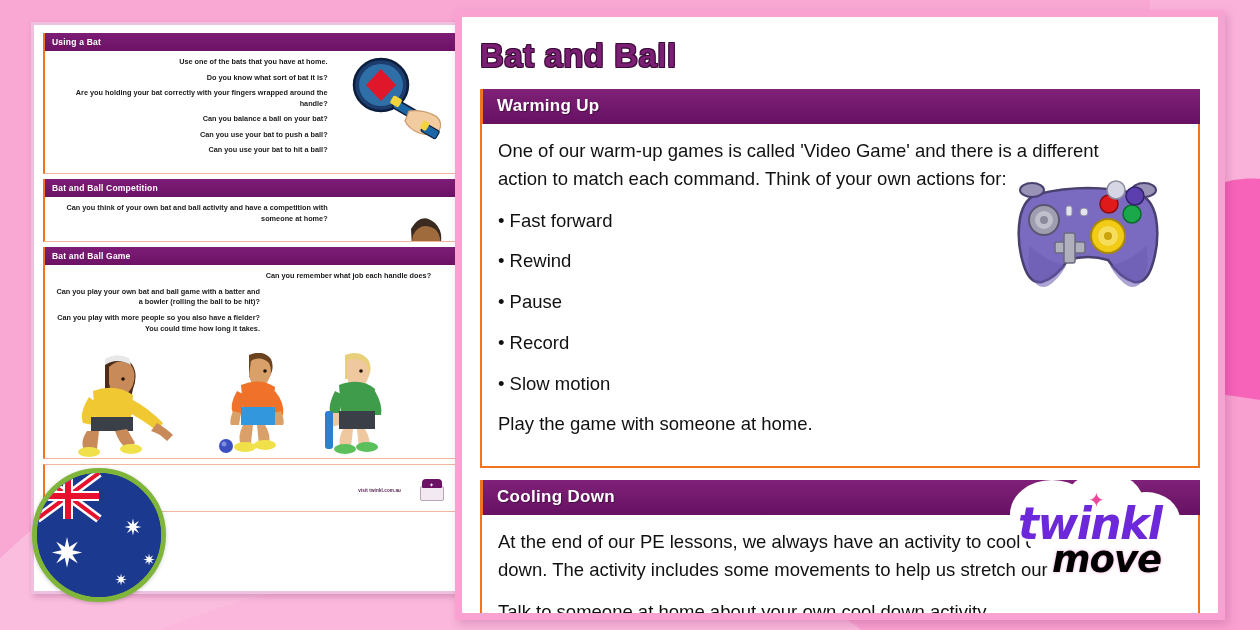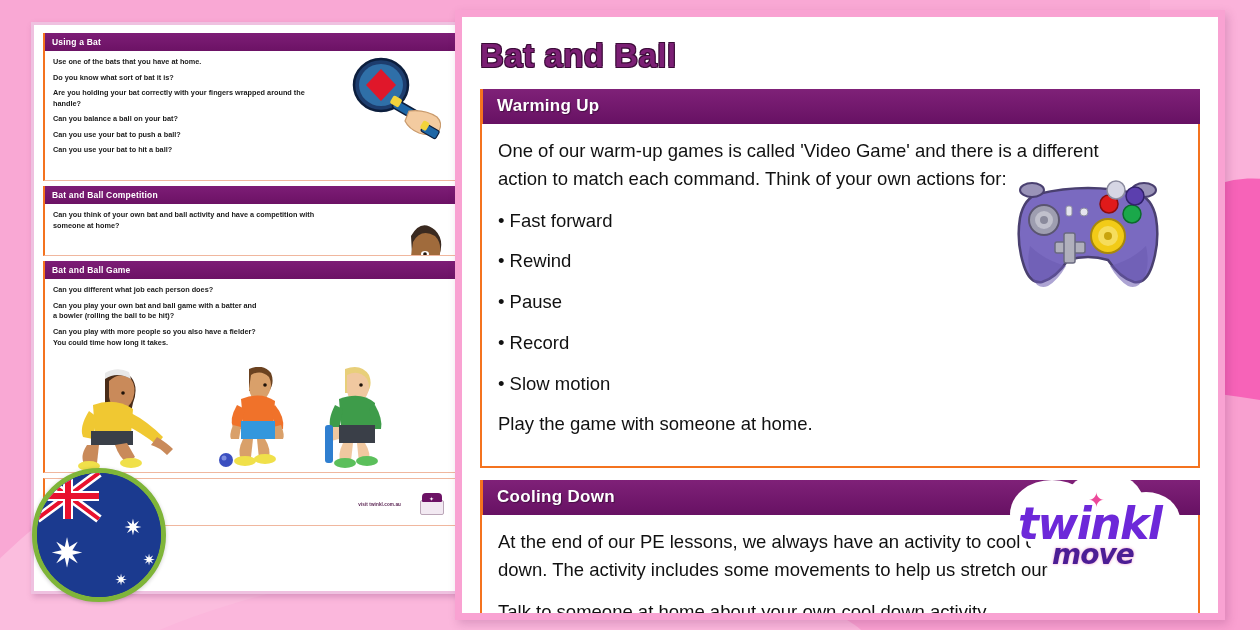--- a/index.html
+++ b/index.html
@@ -73,23 +73,24 @@
     font-weight: bold;
     font-size: 8.5px;
     letter-spacing: .2px;
     padding: 4px 7px 4px 7px;
     border-left: 2px solid #f4731f;
   }
   .lbody {
     border: 1px solid #f0b79e;
     border-top: none;
     border-left: 2px solid #f4731f;
-    padding: 6px 8px 19px 8px;
+    padding: 6px 8px 12px 8px;
     position: relative;
     overflow: hidden;
+    text-align: right;
   }
   .lbody p {
     font-size: 7.3px;
     font-weight: bold;
     line-height: 1.45;
     color: #1a1a1a;
     margin-bottom: 5px;
     max-width: 69%;
   }
   .lbody p:last-child { margin-bottom: 0; }
@@ -212,23 +213,23 @@
     font-style: italic;
     letter-spacing: -1.5px;
   }
   #twinkl-star {
     position: absolute; left: 88px; top: 26px;
     color: #ec4899; font-size: 20px;
   }
   #twinkl-move {
     position: absolute; left: 52px; top: 76px;
     font-family: "DejaVu Sans", sans-serif;
-    font-size: 28px; font-weight: bold;
+    font-size: 37px; font-weight: bold;
     font-style: italic;
-    color: #4c1d95;
+    color: #000000;
     letter-spacing: -1px;
     text-shadow: 0 0 3px rgba(240,140,200,.9);
   }
 
   
   #flag-badge {
     position: absolute;
     left: 32px; top: 468px;
     width: 134px; height: 134px;
     border-radius: 50%;
@@ -296,21 +297,21 @@
           <path d="M62 86 q6 6 14 4 l-2 -6 z" fill="#a06b3c"></path>
           <path d="M112 88 q-4 6 -10 6 l0 -6 z" fill="#a06b3c"></path>
           <rect x="74" y="98" width="38" height="10" fill="#58606a"></rect>
         </svg>
       </div>
     </div>
 
     <div class="lsec">
       <div class="lhead">Bat and Ball Game</div>
       <div class="lbody" style="min-height:194px">
-        <p class="wide">Can you different what job each person does?</p>
+        <p class="wide">Can you remember what job each handle does?</p>
         <p style="max-width:52%">Can you play your own bat and ball game with a batter and a bowler (rolling the ball to be hit)?</p>
         <p style="max-width:52%">Can you play with more people so you also have a fielder? You could time how long it takes.</p>
 
         <svg class="kids-row" viewBox="0 0 370 105">
 
           <path d="M52 8 q14 -10 26 2 q8 10 2 26 l-4 18 -24 2 z" fill="#4a2c18"></path>
           <path d="M56 14 q10 -10 22 -2 q6 8 2 20 q-4 10 -12 10 q-10 0 -12 -12 z" fill="#c98a5a"></path>
           <path d="M52 12 q12 -8 26 0 l-2 -7 q-12 -6 -24 1 z" fill="#e8e8e8"></path>
           <circle cx="70" cy="26" r="1.8" fill="#20130a"></circle>
           <path d="M40 38 q22 -8 40 4 l-2 26 -36 -2 z" fill="#f0c832"></path>

